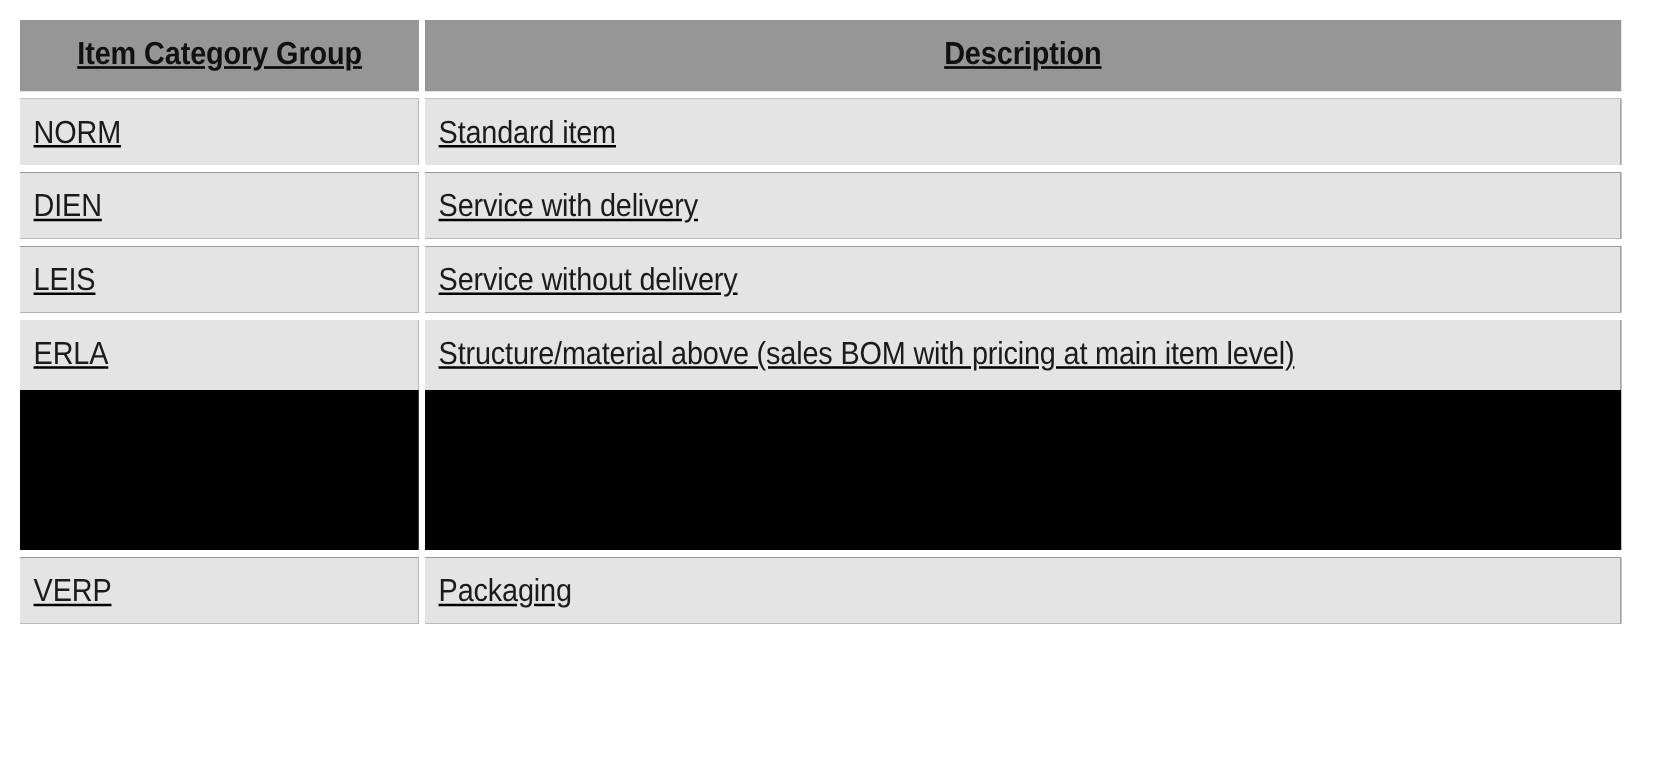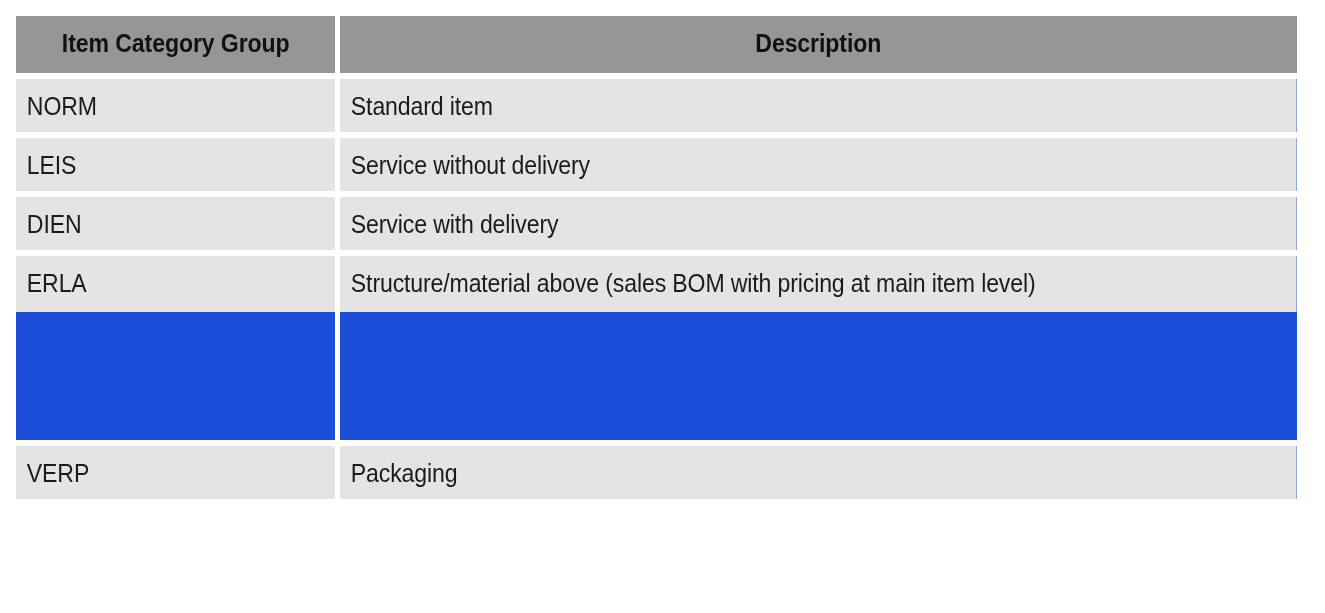--- a/index.html
+++ b/index.html
@@ -33,20 +33,21 @@
     border-spacing: 5px 6px;
     
     margin: -6px -5px;
   }
 
   #cat-table td,
   #cat-table th {
     padding: 0;
     margin: 0;
     vertical-align: top;
+    text-decoration: underline;
   }
 
   
   .cell {
     box-sizing: border-box;
     background: #e4e4e4;
     color: #1b1b1b;
     font-size: 25.5px;
     line-height: 1.28;
     letter-spacing: -0.15px;
@@ -73,21 +74,21 @@
   .col-code  { width: 320px; }
   .col-desc  { width: 966px; }
 
   
   .head .cellwrap   { height: 57px; }
   .r1 .cellwrap     { height: 53px; }
   .r-tall .cellwrap { height: 184px; }
 
   .cellwrap {
     box-sizing: border-box;
-    background: #1d4ed8;
+    background: #000000;
   }
   .head .cellwrap { background: #969696; }
 
   .nowrap { white-space: nowrap; }
 </style>
 </head>
 <body>
 
 <div id="canvas">
 
@@ -117,39 +118,39 @@
         <td class="col-desc">
           <div class="cellwrap">
             <div class="cell">Standard item</div>
           </div>
         </td>
       </tr>
 
       <tr class="r1">
         <td class="col-code">
           <div class="cellwrap">
-            <div class="cell nowrap">LEIS</div>
+            <div class="cell nowrap">DIEN</div>
           </div>
         </td>
         <td class="col-desc">
           <div class="cellwrap">
-            <div class="cell">Service without delivery</div>
+            <div class="cell">Service with delivery</div>
           </div>
         </td>
       </tr>
 
       <tr class="r1">
         <td class="col-code">
           <div class="cellwrap">
-            <div class="cell nowrap">DIEN</div>
+            <div class="cell nowrap">LEIS</div>
           </div>
         </td>
         <td class="col-desc">
           <div class="cellwrap">
-            <div class="cell">Service with delivery</div>
+            <div class="cell">Service without delivery</div>
           </div>
         </td>
       </tr>
 
 
 
       <tr class="r-tall">
         <td class="col-code">
           <div class="cellwrap">
             <div class="cell nowrap">ERLA</div>

